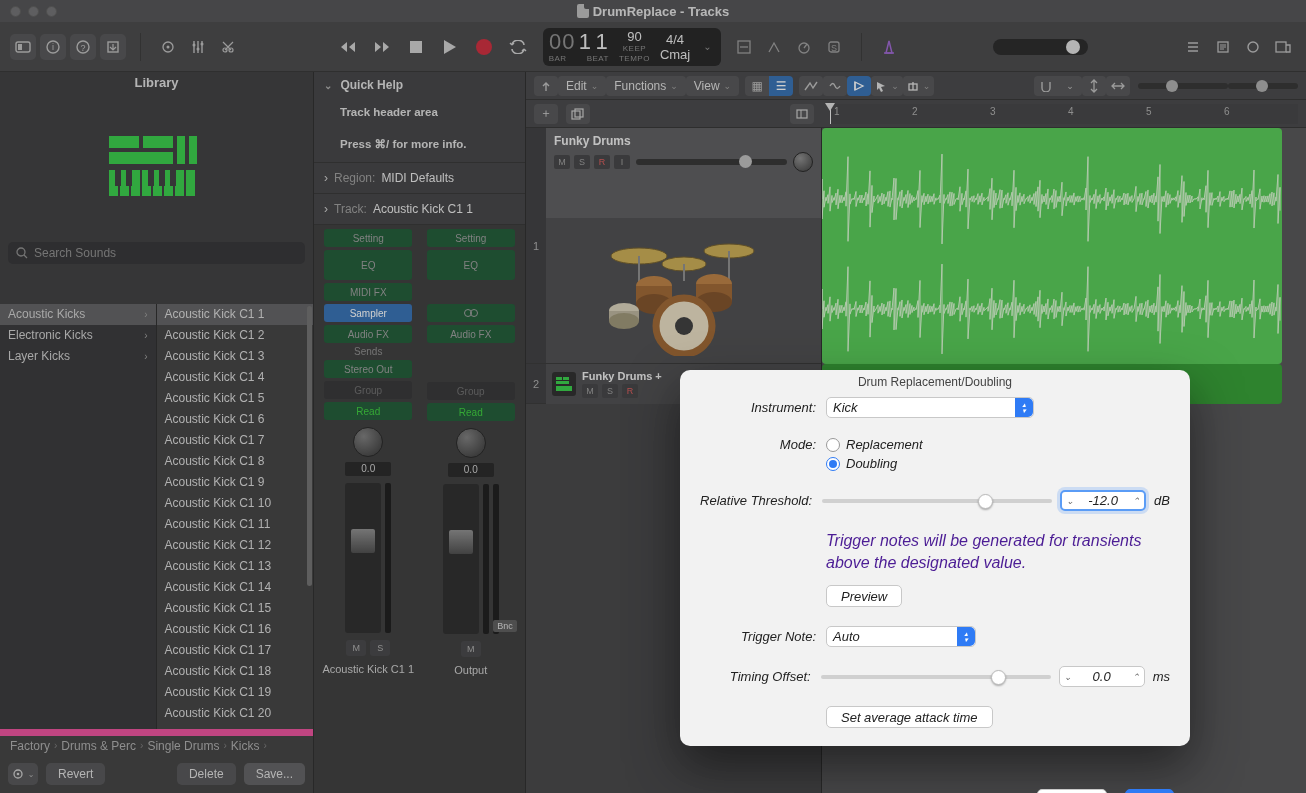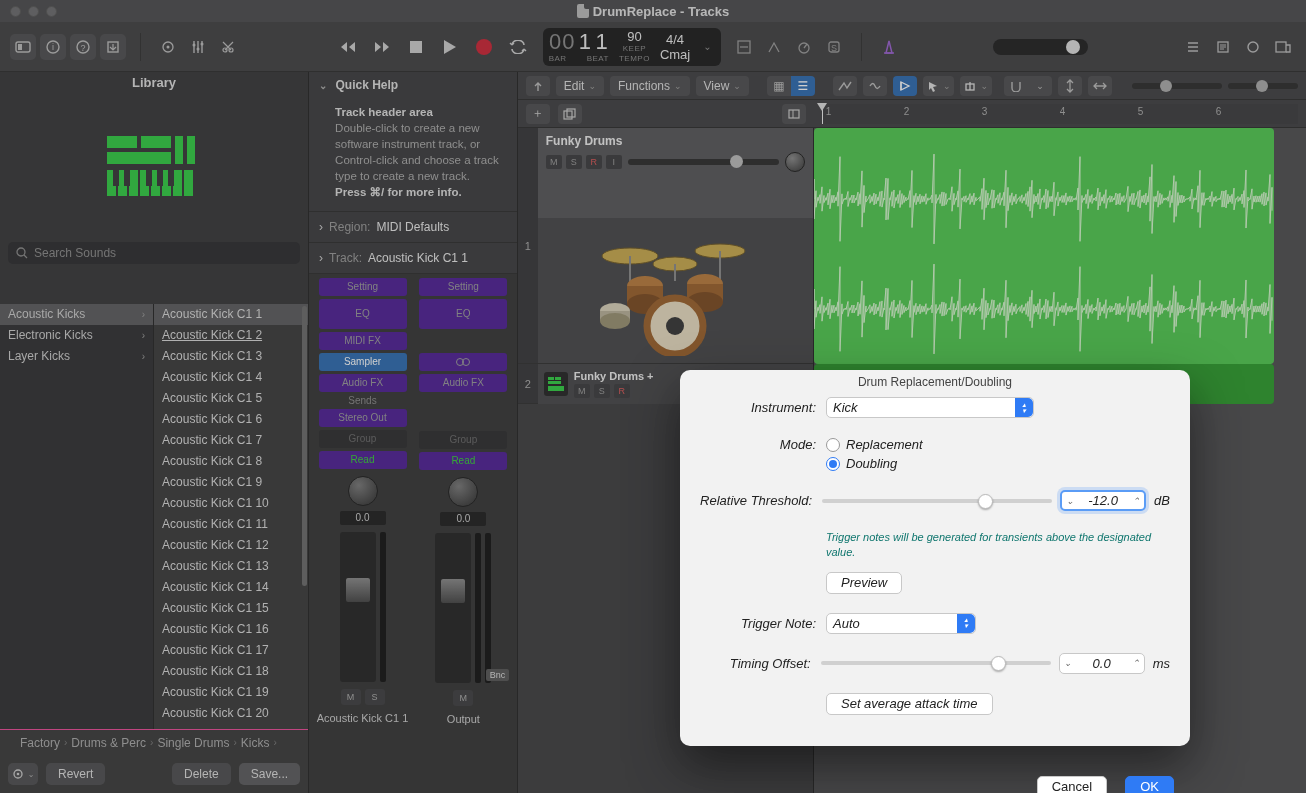--- a/index.html
+++ b/index.html
@@ -53,60 +53,60 @@
 .lib-col { width:50%; overflow-y:auto;}
 .lib-col::-webkit-scrollbar{width:10px;} .lib-col::-webkit-scrollbar-thumb{background:#555;border-radius:5px;}
 .lib-item { height:21px; line-height:21px; padding:0 8px; font-size:12px; color:#ccc; display:flex; justify-content:space-between; align-items:center; cursor:pointer;}
 .lib-item.sel { background:#5a5a5c; }
 .lib-item .chev { color:#999; font-size:10px;}
 .lib-col.left { background:#2e2e30; border-right:1px solid #222;}
 .lib-col.right { background:#383838; position:relative;}
 .lib-col.right::after{content:"";position:absolute;right:1px;top:2px;width:5px;height:280px;background:#6a6a6a;border-radius:3px;}
 .lib-right-row { color:#d8d8d8; }
 
-.lib-breadcrumb { height:26px; display:flex; align-items:center; padding:0 20px; gap:4px; color:#aaa; font-size:12px; background:#383838; border-top:1px solid #ec4899;}
+.lib-breadcrumb { height:26px; display:flex; align-items:center; padding:0 10px; gap:4px; color:#aaa; font-size:12px; background:#383838; border-top:7px solid #ec4899;}
 .lib-breadcrumb .chev { color:#777; font-size:10px;}
 .lib-footer { height:38px; display:flex; align-items:center; padding:0 8px; gap:8px; background:#383838;}
 .pill-btn { height:22px; padding:0 12px; background:#4d4d4f; border-radius:5px; display:flex; align-items:center; color:#ddd; cursor:pointer; font-size:12px;}
 .pill-btn.primary { background:#5a5a5c; }
 .gear-btn { width:30px; height:22px; background:#4d4d4f; border-radius:5px; display:flex; align-items:center; justify-content:center; color:#ccc;}
 
 
 .inspector { width: 212px; background:#3a3a3c; border-right:1px solid #222; display:flex; flex-direction:column; overflow:hidden;}
 .insp-section { border-bottom:1px solid #2b2b2b;}
 .insp-head { height:26px; display:flex; align-items:center; padding:0 10px; gap:8px; font-weight:600; color:#ddd; cursor:pointer;}
 .insp-head .tri { font-size:10px; color:#aaa;}
 .qh-body { padding:6px 10px 10px 26px; color:#aaa; line-height:1.4; font-size:11.5px;}
 .qh-body b { color:#ddd; font-weight:600;}
 .insp-row { height:30px; display:flex; align-items:center; padding:0 10px; gap:6px; color:#ccc;}
 .insp-row .lbl { color:#999;}
 .insp-row .val { color:#e8e8e8; font-weight:500;}
 
 .channel-strips { flex:1; display:flex; gap:6px; padding:4px 6px 0 6px; background:#333;}
 .strip { flex:1; display:flex; flex-direction:column; align-items:center; gap:3px; position:relative;}
-.slot { width:88px; height:18px; background:#4c1d95; border-radius:3px; font-size:10px; color:#999; display:flex; align-items:center; justify-content:center; cursor:pointer;}
+.slot { width:88px; height:18px; background:#14532d; border-radius:3px; font-size:10px; color:#999; display:flex; align-items:center; justify-content:center; cursor:pointer;}
 .slot.tall { height:30px;}
 .slot.blue { background:#2b6ab0; color:#fff;}
 .slot.green-txt { color:#3c3;}
 .slot.off { background:#2b2b2d; color:#666;}
 .slot-label { font-size:10px; color:#888;}
 .knob { width:30px; height:30px; border-radius:50%; background: radial-gradient(circle at 35% 30%, #777, #2a2a2a); border:1px solid #1a1a1a; margin-top:4px;}
 .knob-val { width:46px; height:14px; background:#1c1c1c; border-radius:2px; font-size:10px; color:#ccc; text-align:center; line-height:14px; margin-top:2px;}
 .fader-area { height:150px; width:88px; display:flex; justify-content:center; gap:4px; margin-top:4px; position:relative;}
 .fader-track { width:36px; height:150px; background:#222; border-radius:3px; position:relative; display:flex; justify-content:center;}
 .fader-cap { position:absolute; top:45px; width:26px; height:26px; background:linear-gradient(#888,#444); border-radius:3px; border:1px solid #222;}
 .meter { width:6px; height:150px; background:#111; border-radius:2px;}
 .ms-btns { display:flex; gap:4px; margin-top:4px;}
 .ms { width:20px; height:16px; background:#3d3d3f; border-radius:3px; font-size:9px; color:#aaa; text-align:center; line-height:16px;}
 .strip-name { font-size:11px; color:#ccc; margin:4px 0 6px 0; text-align:center;}
 .bnc-badge { position:absolute; right:-2px; top:136px; background:#555; color:#ddd; font-size:9px; padding:1px 4px; border-radius:2px;}
 
 
 .arrange { flex:1; background:#4c4c4e; display:flex; flex-direction:column; position:relative;}
-.arr-toolbar { height:28px; background:#3e3e40; display:flex; align-items:center; gap:6px; padding:0 8px; border-bottom:1px solid #2a2a2a;}
+.arr-toolbar { height:28px; background:#3e3e40; display:flex; align-items:center; padding:0 8px; border-bottom:1px solid #2a2a2a;}
 .menu-btn { height:20px; padding:0 8px; background:#4d4d4f; border-radius:4px; display:flex; align-items:center; gap:4px; font-size:12px; color:#ddd; cursor:pointer;}
 .menu-btn .cv { font-size:9px; color:#999;}
 .icon-btn { width:24px; height:20px; background:#4d4d4f; border-radius:4px; display:flex; align-items:center; justify-content:center; color:#bbb; cursor:pointer; font-size:12px;}
 .icon-btn.active { background:#2b6ab0; color:#fff;}
 .icon-btn.sel { background:#2b6ab0; color:#fff;}
 .icon-pair { display:flex; border-radius:4px; overflow:hidden;}
 .icon-pair .icon-btn { border-radius:0;}
 .hzoom { width:90px; height:6px; background:#2a2a2a; border-radius:3px; position:relative;}
 .hzoom::after{content:"";position:absolute;left:28px;top:-3px;width:12px;height:12px;border-radius:50%;background:#aaa;}
 
@@ -164,21 +164,21 @@
 .radio.on::after { content:""; position:absolute; inset:2px; border-radius:50%; background:#2f7bf5;}
 .hslider { flex:1; height:4px; background:#d0d0d0; border-radius:2px; position:relative;}
 .hslider::after { content:""; position:absolute; top:-5px; width:13px; height:13px; border-radius:50%; background:#fff; border:1px solid #bbb; box-shadow:0 1px 2px rgba(0,0,0,0.3);}
 .hslider.th::after { left:68%;}
 .hslider.to::after { left:74%;}
 .stepper { width:86px; height:21px; border:2px solid #5a9cf6; border-radius:5px; background:#fff; display:flex; align-items:center; position:relative; box-shadow:0 0 0 3px rgba(90,156,246,0.25);}
 .stepper.noblue { border:1px solid #c8c8c8; box-shadow:none;}
 .stepper .sv { flex:1; text-align:center; font-size:13px;}
 .stepper .sbtn { width:16px; color:#666; font-size:9px; text-align:center; cursor:pointer;}
 .unit { font-size:13px; color:#222;}
-.help-text { font-size:11px; color:#0f766e; margin-left:0; line-height:1.35;}
+.help-text { font-size:16px; color:#4c1d95; margin-left:0; line-height:1.35;}
 .mac-btn { height:22px; padding:0 14px; border:1px solid #c8c8c8; border-radius:5px; background:#fff; display:inline-flex; align-items:center; font-size:13px; cursor:pointer;}
 .mac-btn.primary { background:#2f7bf5; color:#fff; border-color:#2f7bf5;}
 .dlg-footer { display:flex; justify-content:flex-end; gap:18px; padding:0 16px 14px 0;margin-top:32px;}
 
 </style>
 </head>
 <body>
 
 <div class="overlay"></div>
 
@@ -408,21 +408,21 @@
           </div>
           <div class="lib-item">
             <span>Layer Kicks</span>
             <span class="chev">›</span>
           </div>
         </div>
       <div class="lib-col right" id="lib-patches">
           <div class="lib-item lib-right-row sel" style="position: relative;">
             <span>Acoustic Kick C1 1</span>
           </div>
-          <div class="lib-item lib-right-row" style="position: relative; text-decoration: underline;">
+          <div class="lib-item lib-right-row" style="position: relative;">
             <span>Acoustic Kick C1 2</span>
           </div>
           <div class="lib-item lib-right-row" style="position: relative;">
             <span>Acoustic Kick C1 3</span>
           </div>
           <div class="lib-item lib-right-row" style="position: relative;">
             <span>Acoustic Kick C1 4</span>
           </div>
           <div class="lib-item lib-right-row" style="position: relative; align-items: flex-end;">
             <span>Acoustic Kick C1 5</span>
@@ -503,21 +503,21 @@
   </div>
 
   <div class="inspector">
     <div class="insp-section">
       <div class="insp-head">
           <span class="tri">⌄</span>
           <span>Quick Help</span>
         </div>
       <div class="qh-body">
         <b>Track header area</b><br>
-        <span>Double-click to create a new software instrument track, or Control-click and choose a track type to create a new track.</span><br>
+        <br>
         <b>Press ⌘/ for more info.</b>
       </div>
     </div>
     <div class="insp-section">
       <div class="insp-row">
           <span class="tri">›</span>
           <span class="lbl">Region:</span> 
           <span class="val">MIDI Defaults</span>
         </div>
     </div>

